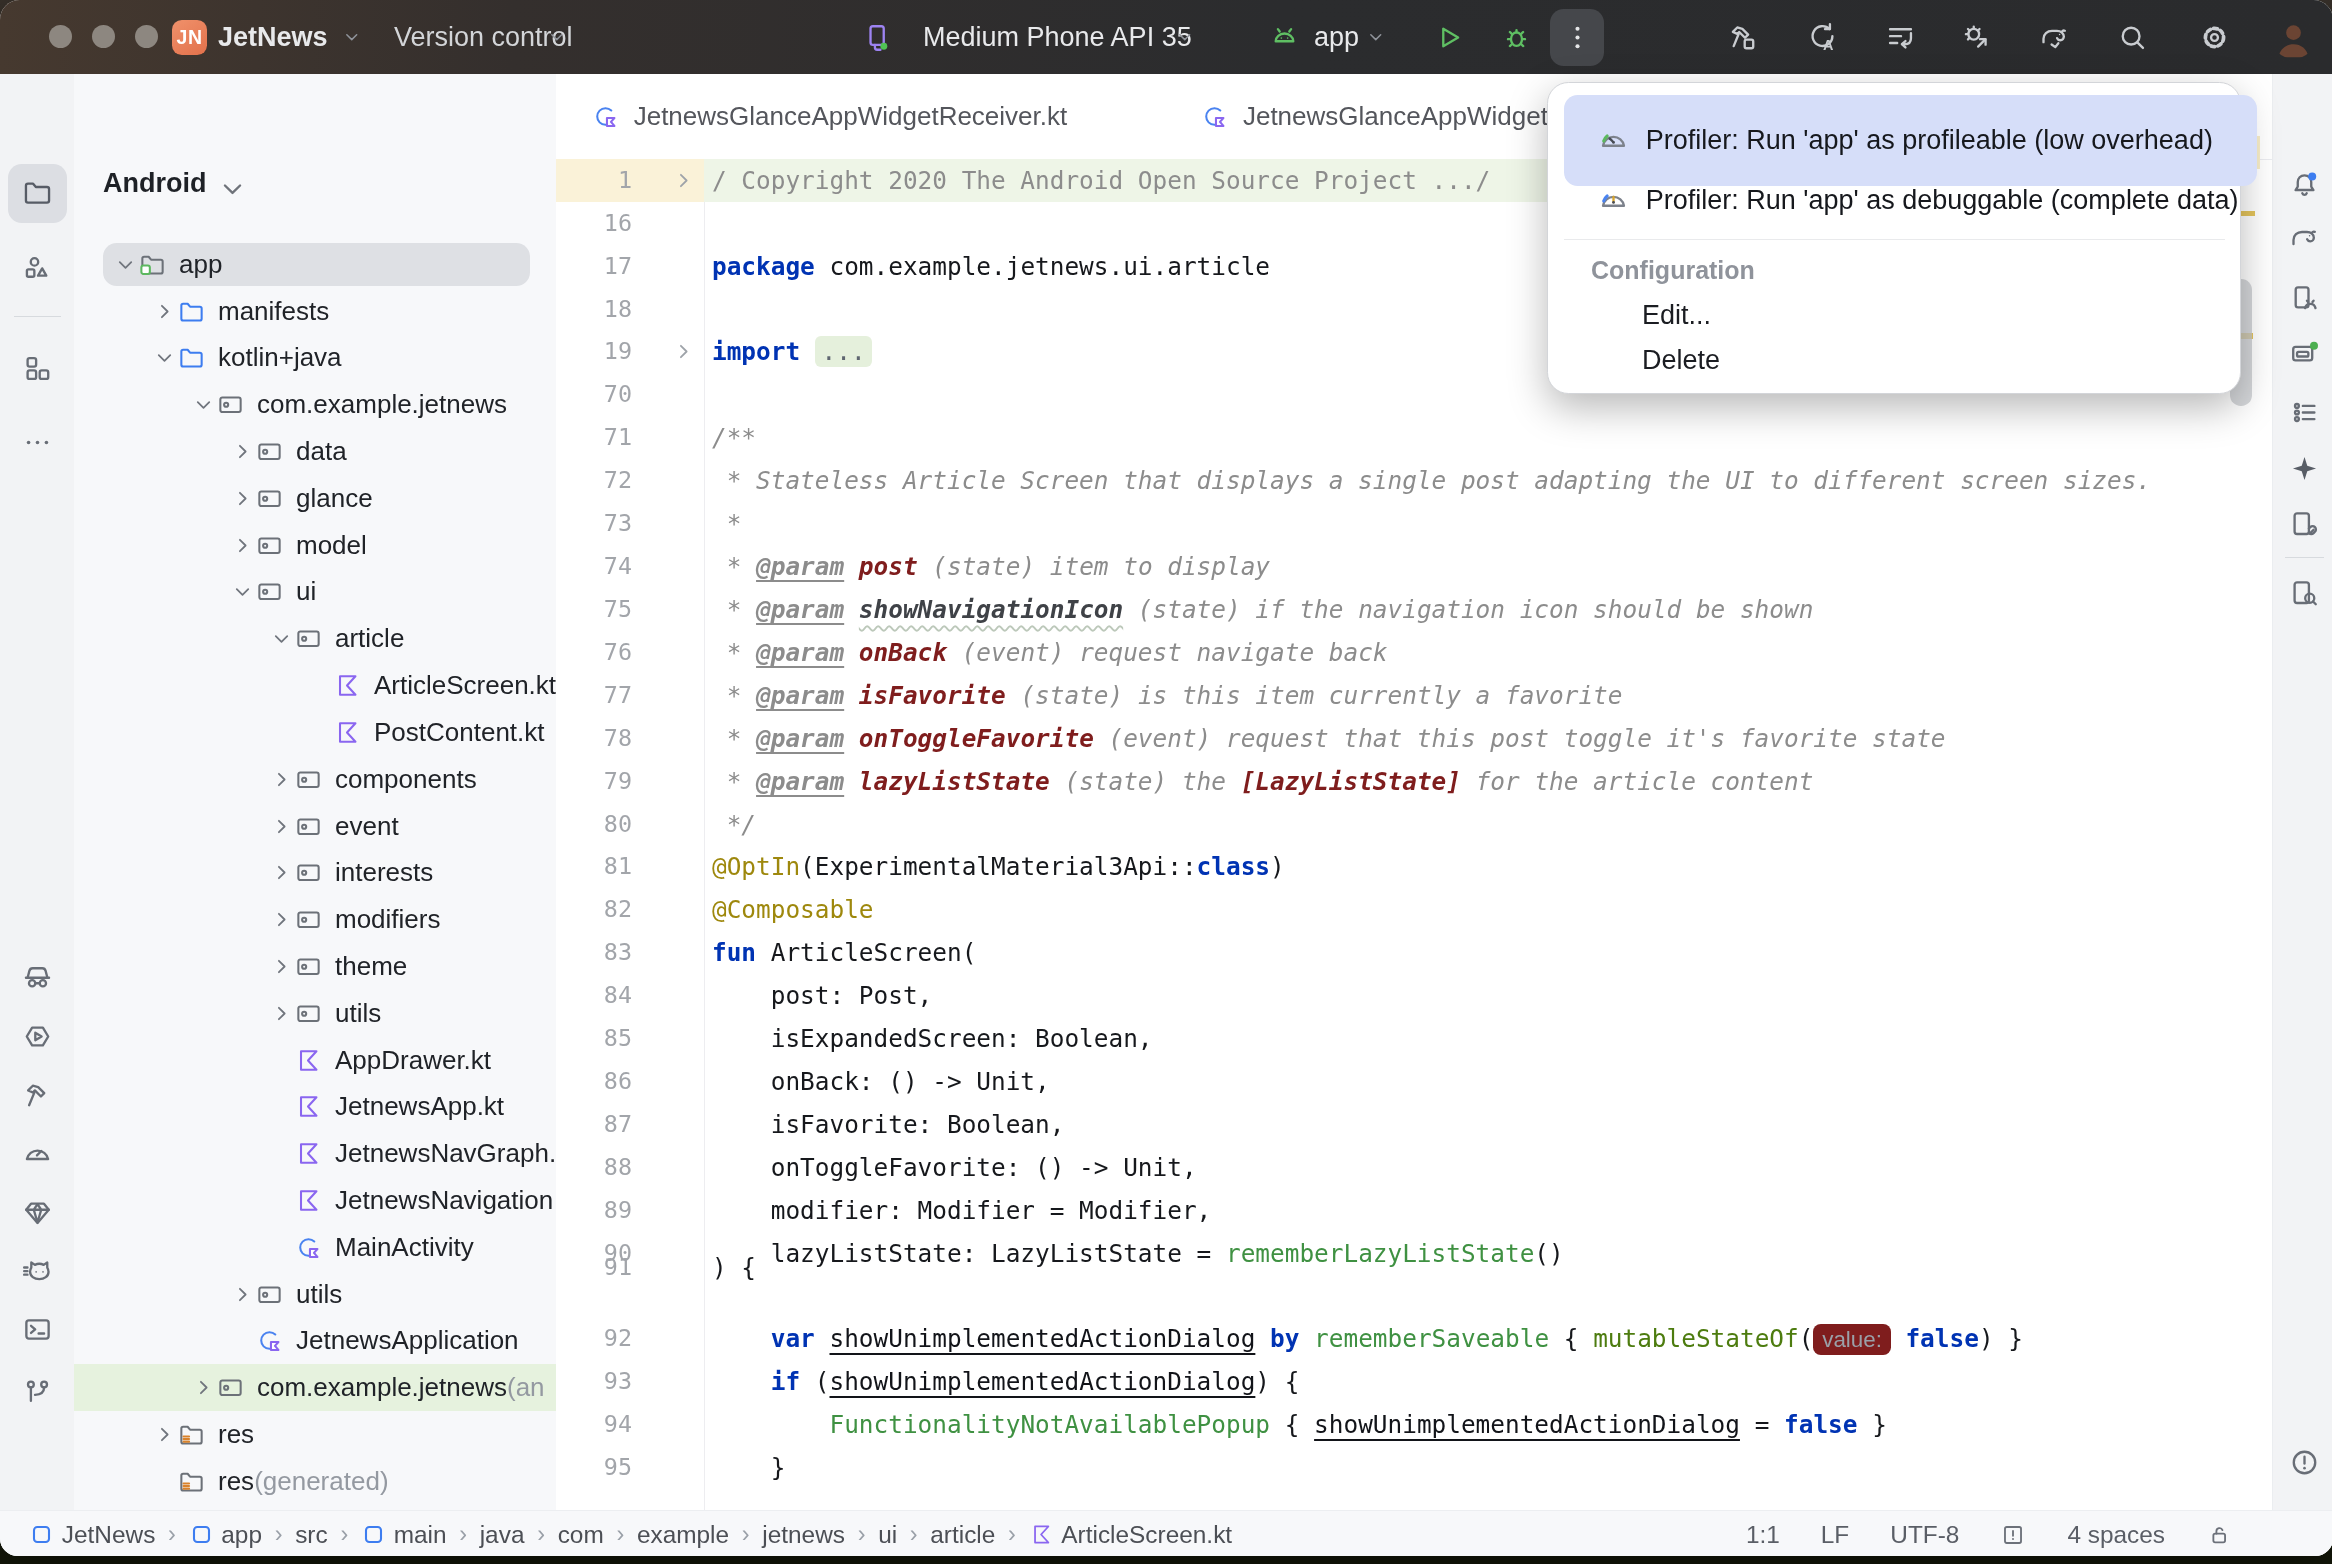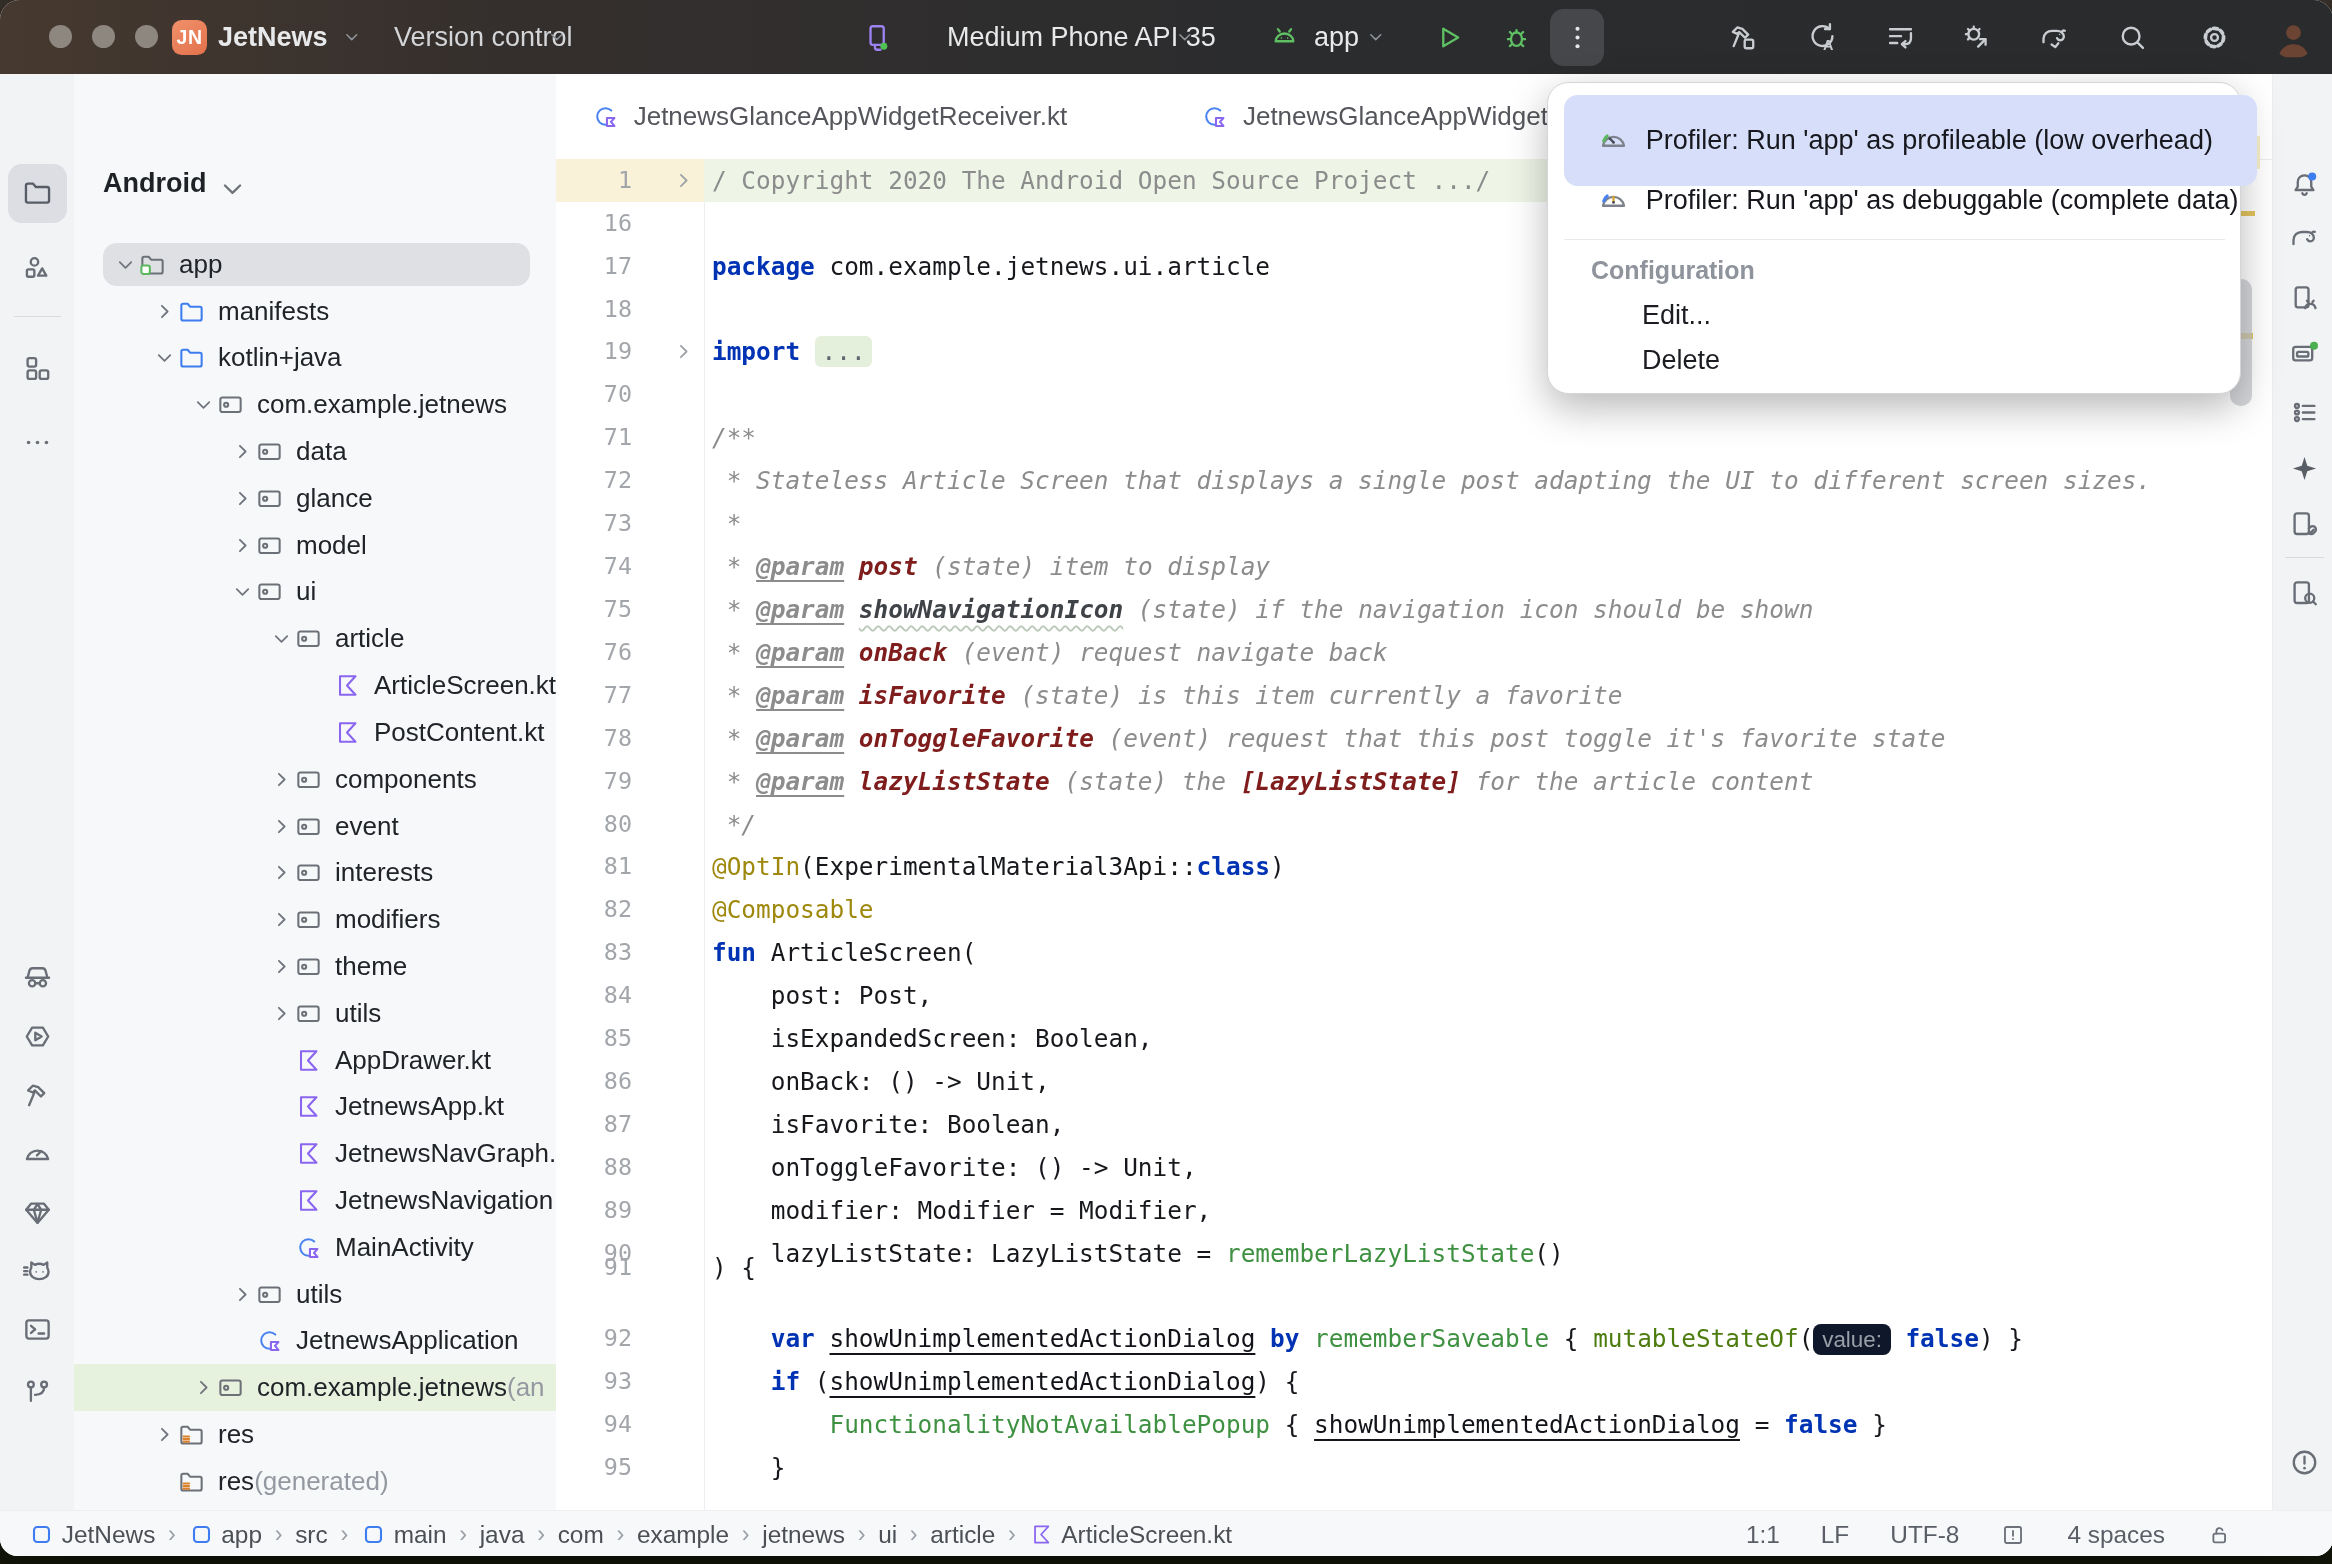--- a/index.html
+++ b/index.html
@@ -57,21 +57,21 @@
   .tk-ann{color:#9e880d;}
   .tk-cmtr{color:#8c8c8c;}
   .tk-cmt{color:#8c8c8c;font-style:italic;}
   .tk-tag{color:#8c8c8c;font-style:italic;font-weight:bold;text-decoration:underline;text-underline-offset:4.9px;}
   .tk-prm{color:#7f1d1d;font-style:italic;font-weight:bold;}
   .tk-prmsq{color:#3f4247;font-style:italic;font-weight:bold;text-decoration:underline wavy #bcc8ba 2px;text-underline-offset:6.8px;}
   .tk-fn{color:#3f9142;}
   .tk-vu{color:#121419;text-decoration:underline;text-underline-offset:5.9px;text-decoration-thickness:2px;}
   .tk-it{color:#4d7c0f;}
   .tk-fold{background:#e5f0dc;color:#5f6670;border-radius:5.9px;padding:1px 6.8px;}
-  .tk-chip{font-family:"Liberation Sans",sans-serif;font-size:22.4px;color:#9aa0a8;background:#0f172a;border-radius:7.8px;padding:2.9px 8.8px;margin-top:6px;}
+  .tk-chip{font-family:"Liberation Sans",sans-serif;font-size:22.4px;color:#9aa0a8;background:#7f1d1d;border-radius:7.8px;padding:2.9px 8.8px;margin-top:6px;}
   .scroll-thumb{position:absolute;left:1674px;top:205px;width:21.5px;height:127px;border-radius:10.7px;background:#c7c9cd;opacity:.75;}
   .mark-pale{position:absolute;left:1689px;top:62px;width:14.6px;height:33px;background:#f6ecc8;}
   .mark-y1{position:absolute;left:1683px;top:137px;width:15.6px;height:4.9px;background:#e4c45c;}
   .mark-y2{position:absolute;left:1670px;top:259px;width:27px;height:5.9px;background:#e4c45c;}
   
   .right-strip{position:absolute;left:2272px;top:74px;width:60px;height:1436px;background:#f2f3f5;border-left:1px solid #ebedf0;}
   .rs-item{position:absolute;left:14.6px;width:33px;height:33px;color:#686d76;}
   .rs-div{position:absolute;left:11.7px;width:39px;height:1px;background:#d7dade;}
   
   .statusbar{position:absolute;left:0;top:1510px;width:2333px;height:47px;background:#f7f8fa;border-top:1px solid #eceef1;}
@@ -114,21 +114,21 @@
         </svg>
       </span>
 
     <span class="tb-iconbtn" style="left:862px">
         <svg class="ic" width="33" height="33" viewBox="0 0 24 24" fill="none" stroke="currentColor" stroke-width="1.7" stroke-linecap="round" stroke-linejoin="round">
           <rect x="6.2" y="3.8" width="9.6" height="13.6" rx="1.7" stroke="#9d83f2"></rect>
           <path d="M9.4 17.4v1.9c0 .9.7 1.6 1.6 1.6h2.4" stroke="#9d83f2"></path>
           <circle cx="15.9" cy="18.4" r="2.5" fill="#50c254" stroke="none"></circle>
         </svg>
       </span>
-    <div class="tb-text" style="left:947px">Medium Phone API 35</div>
+    <div class="tb-text" style="left:923px">Medium Phone API 35</div>
     <span class="tb-chev" style="left:1174px">
         <svg class="ic" width="21.5" height="21.5" viewBox="0 0 24 24" fill="none" stroke="currentColor" stroke-width="1.7" stroke-linecap="round" stroke-linejoin="round">
           <polyline points="6.5 9.8 12 15.2 17.5 9.8"></polyline>
         </svg>
       </span>
 
     <span class="tb-iconbtn" style="left:1268px">
         <svg class="ic" width="33" height="33" viewBox="0 0 24 24" fill="none" stroke="currentColor" stroke-width="1.7" stroke-linecap="round" stroke-linejoin="round">
           <path d="M5.6 14.7a6.4 5.6 0 0 1 12.8 0Z" stroke="#5fbf63"></path>
           <path d="M8.5 7.6 7.2 5.9M15.5 7.6l1.3-1.7" stroke="#5fbf63"></path>

